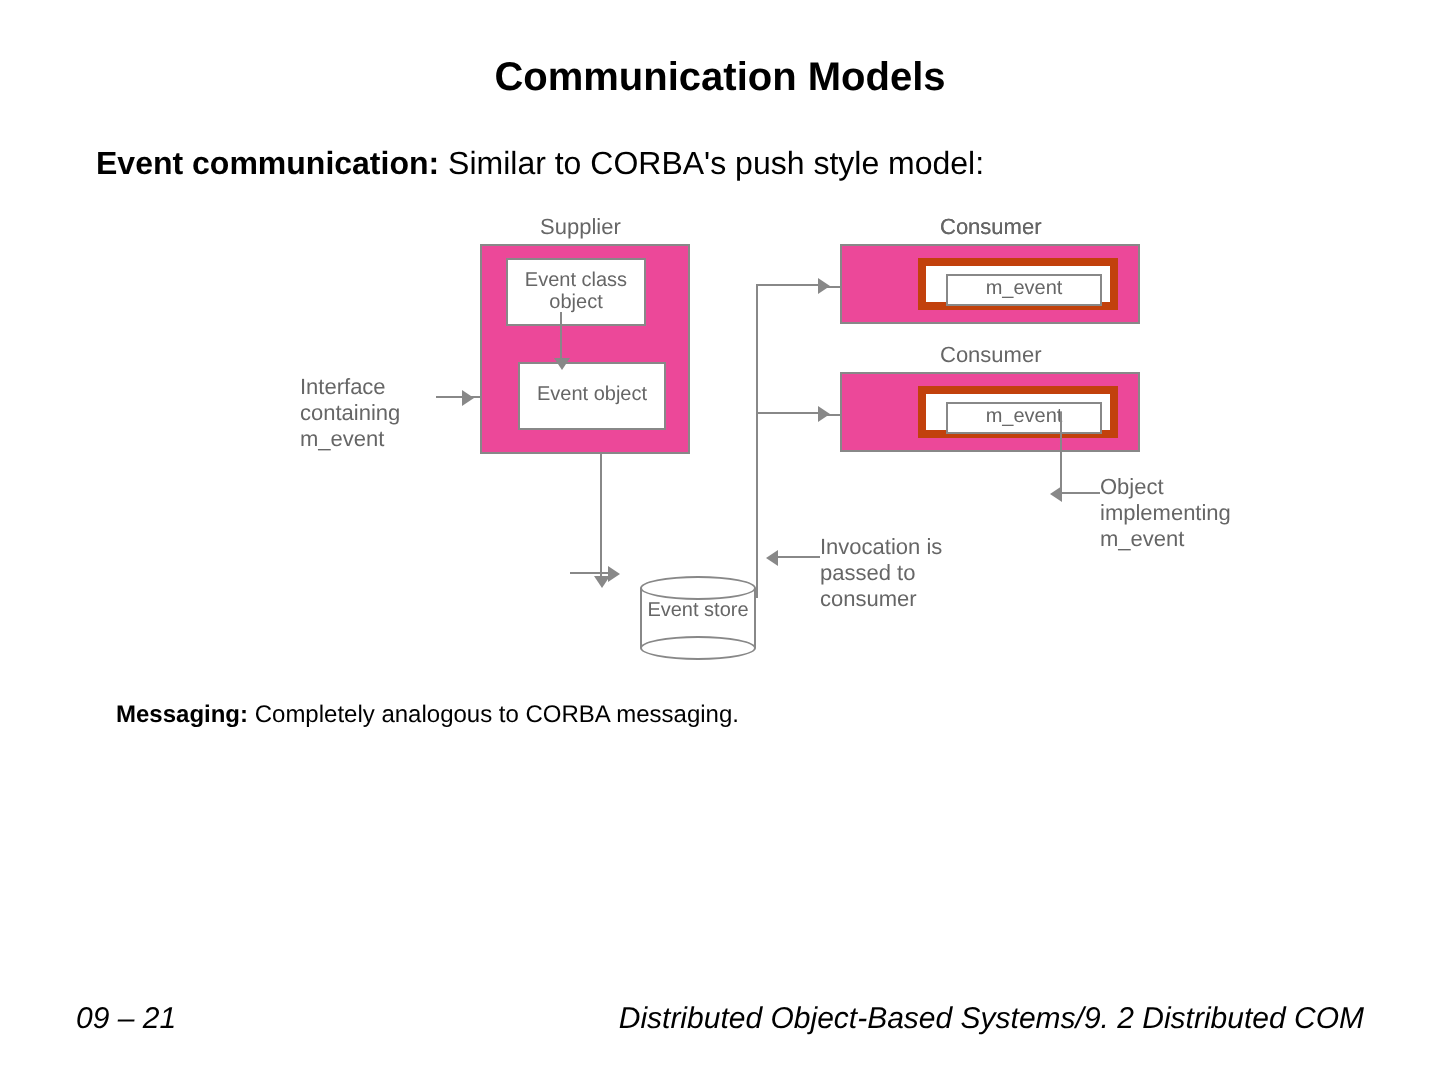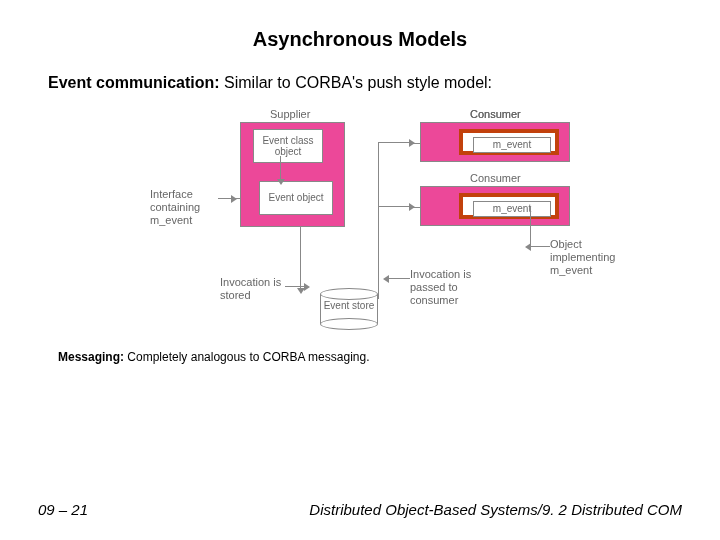--- a/index.html
+++ b/index.html
@@ -121,21 +121,21 @@
     display: flex;
     justify-content: space-between;
     font-size: 15px;
     font-style: italic;
     font-weight: normal;
   }
 </style>
 </head>
 <body>
 
-<div class="title">Asynchronous Models</div>
+<div class="title">Communication Models</div>
 
 <div class="content">
   <p class="para">
     <span class="bold">Event communication:</span><span> Similar to CORBA's push style model:</span>
   </p>
 </div>
 
 <div class="diagram-area">
 
   <div class="lbl" style="left:180px; top:0;">Supplier</div>
@@ -162,21 +162,20 @@
     </div>
     <div class="line" style="left:-10px; top:20px; width:10px; height:1px;"></div>
   </div>
 
   <div class="cyl-mid" style="left:230px; top:186px; width:58px; height:30px;"></div>
   <div class="cyl-top" style="left:230px; top:180px; width:58px; height:12px;"></div>
   <div class="cyl-bot" style="left:230px; top:210px; width:58px; height:12px;"></div>
   <div class="cyl-label" style="left:230px; top:192px;">Event store</div>
 
   <div class="lbl" style="left:60px; top:80px; width:70px;">Interface containing m_event</div>
-  <div class="lbl" style="left:130px; top:168px; width:70px;">Invocation is stored</div>
   <div class="lbl" style="left:320px; top:160px; width:75px;">Invocation is passed to consumer</div>
   <div class="lbl" style="left:460px; top:130px; width:85px;">Object implementing m_event</div>
 
   <div class="line arrow-down" style="left:210px; top:119px; width:1px; height:62px;"></div>
 
   <div class="line arrow-right" style="left:195px; top:178px; width:20px; height:1px;"></div>
 
   <div class="line" style="left:288px; top:190px; width:1px; height:1px;"></div>
   <div class="line" style="left:288px; top:98px; width:1px; height:92px;"></div>
   <div class="line arrow-right" style="left:288px; top:98px; width:32px; height:1px;"></div>

